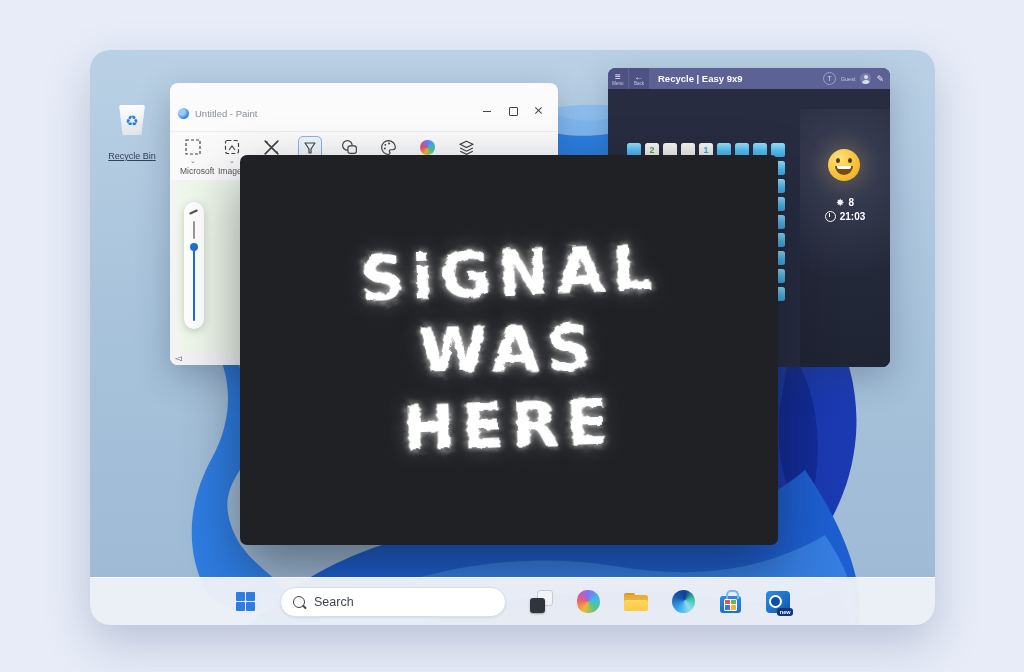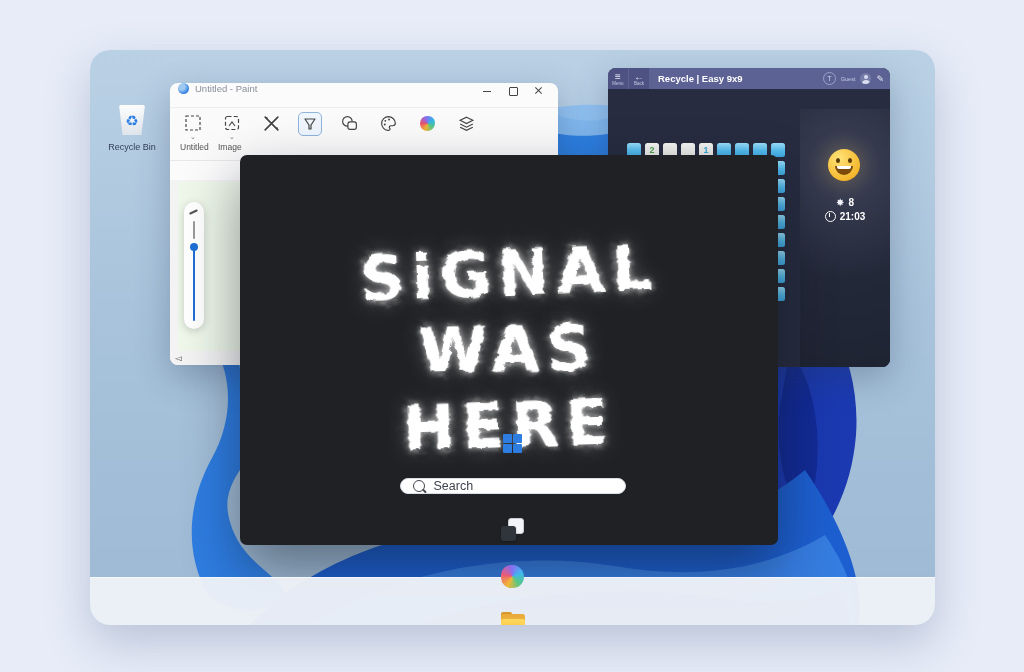--- a/index.html
+++ b/index.html
@@ -10,34 +10,34 @@
     background:linear-gradient(180deg,#bad1e5 0%,#a8c3db 45%,#9db9d4 100%);
     box-shadow:0 18px 45px rgba(70,90,130,.28);}
   .wallpaper{position:absolute;inset:0;}
 
   
   .recycle{position:absolute;left:14px;top:55px;width:56px;text-align:center;}
   .bin{width:26px;height:30px;margin:0 auto;background:linear-gradient(180deg,#fdfdfd,#dfe5ec);border-radius:3px 3px 4px 4px;
     clip-path:polygon(0 0,100% 0,86% 100%,14% 100%);display:flex;align-items:center;justify-content:center;
     box-shadow:inset 0 1px 0 #fff;}
   .bin span{color:#2f7fe2;font-size:15px;line-height:1;}
-  .recycle .label{font-size:9px;color:#33415a;margin-top:7px;}
+  .recycle .label{font-size:9px;color:#33415a;margin-top:16px;text-decoration:underline;}
 
   
   .win{position:absolute;border-radius:8px;box-shadow:0 12px 34px rgba(40,55,90,.30);overflow:hidden;}
   .wc{display:inline-flex;width:26px;height:16px;align-items:center;justify-content:center;}
   .wc-min i{display:block;width:8px;height:1px;background:#444;}
   .wc-max i{display:block;width:7px;height:7px;border:1px solid #444;border-radius:1px;}
   .wc-close{position:relative;}
   .wc-close i{position:absolute;width:9px;height:1px;background:#444;left:8px;top:7px;}
   .wc-close i:first-child{transform:rotate(45deg);} .wc-close i:last-child{transform:rotate(-45deg);}
 
   
   .paint{left:80px;top:33px;width:388px;height:282px;background:#fbfbfc;}
-  .paint-titlebar{height:24px;display:flex;align-items:flex-start;padding:0 6px;}
+  .paint-titlebar{height:24px;display:flex;align-items:flex-end;padding:12px 6px;}
   .paint-logo{width:11px;height:11px;border-radius:50%;margin:0 6px 0 2px;
     background:radial-gradient(circle at 35% 35%,#9ec9f0 0 30%,#2f7fe2 70%);}
   .paint-title{font-size:9.5px;color:#8a8f99;}
   .paint-controls{margin-left:auto;display:flex;}
   .paint-menubar{height:24px;display:flex;align-items:center;gap:4px;padding:0 8px;}
   .pm-item{font-size:10.5px;color:#333;padding:2px 8px;border-radius:4px;}
   .pm-icon{font-size:12px;color:#444;padding:0 7px;}
   .pm-icon.dim{color:#bcc0c7;}
   .pm-right{margin-left:auto;display:flex;align-items:center;gap:8px;}
   .acct-dot{width:9px;height:9px;border-radius:50%;background:#d9dce1;}
@@ -105,21 +105,21 @@
   .overlay{position:absolute;left:150px;top:105px;width:538px;height:390px;background:#202124;border-radius:7px;
     box-shadow:0 24px 55px rgba(10,15,25,.45);display:flex;flex-direction:column;align-items:center;justify-content:center;gap:14px;z-index:40;}
   .graffiti-line{font-family:"DejaVu Sans",sans-serif;font-weight:bold;color:#fff;font-size:62px;letter-spacing:7px;line-height:1;
     text-shadow:0 0 7px rgba(255,255,255,.75),0 0 20px rgba(255,255,255,.30);filter:url(#spray);}
   .graffiti-line.l1{transform:rotate(-2.5deg);}
   .graffiti-line.l2{transform:rotate(-1deg);}
   .graffiti-line.l3{transform:rotate(-2deg);}
 
   
   .taskbar{position:absolute;left:0;right:0;bottom:0;height:47px;background:rgba(238,241,247,.96);
-    display:flex;align-items:center;justify-content:center;gap:24px;z-index:50;border-top:1px solid rgba(255,255,255,.6);flex-direction:column;}
+    display:flex;align-items:center;justify-content:center;gap:24px;z-index:50;border-top:1px solid rgba(255,255,255,.6);}
   .tb-item{display:flex;align-items:center;justify-content:center;}
   .search-pill{width:200px;height:28px;background:#fff;border:1px solid #dadee6;border-radius:15px;display:flex;align-items:center;
     padding:0 12px;gap:9px;box-shadow:0 1px 2px rgba(60,70,100,.10);}
   .mag{width:10px;height:10px;border:1.6px solid #41454e;border-radius:50%;position:relative;flex:none;}
   .mag i{position:absolute;left:8px;top:9px;width:5px;height:1.6px;background:#41454e;transform:rotate(45deg);border-radius:1px;}
   .search-text{font-size:12.5px;color:#3f4450;}
   .tv-icon{position:relative;width:23px;height:23px;}
   .tv-icon .back{position:absolute;right:0;top:0;width:14px;height:14px;background:#f2f4f7;border:1px solid #c7cbd3;border-radius:3px;}
   .tv-icon .front{position:absolute;left:0;bottom:0;width:15px;height:15px;background:#30343b;border-radius:3px;box-shadow:0 1px 2px rgba(0,0,0,.3);}
   .copilot-icon{width:23px;height:23px;border-radius:46% 54% 52% 48%;
@@ -246,21 +246,21 @@
         </span>
       </div>
       <div class="tool">
         <span class="glyph">
           <svg width="19" height="19" viewBox="0 0 18 18">
               <path d="M9 3 l6 3 -6 3 -6-3 z" fill="none" stroke="#444" stroke-width="1.1"></path>
               <path d="M3 9.5 l6 3 6-3 M3 12.5 l6 3 6-3" fill="none" stroke="#444" stroke-width="1.1"></path>
             </svg>
         </span>
       </div>
-      <span class="tool-label lbl-selection">Untitled</span>
+      <span class="tool-label lbl-selection">Microsoft</span>
       <span class="tool-label lbl-image">Image</span>
     </div>
     <div class="paint-body">
       <div class="canvas">
         <span class="cv-tri"></span>
         <span class="cv-pink"></span>
         <span class="cv-yellow"></span>
         <div class="slider-panel">
           <span class="marker-glyph">
               <i></i>

